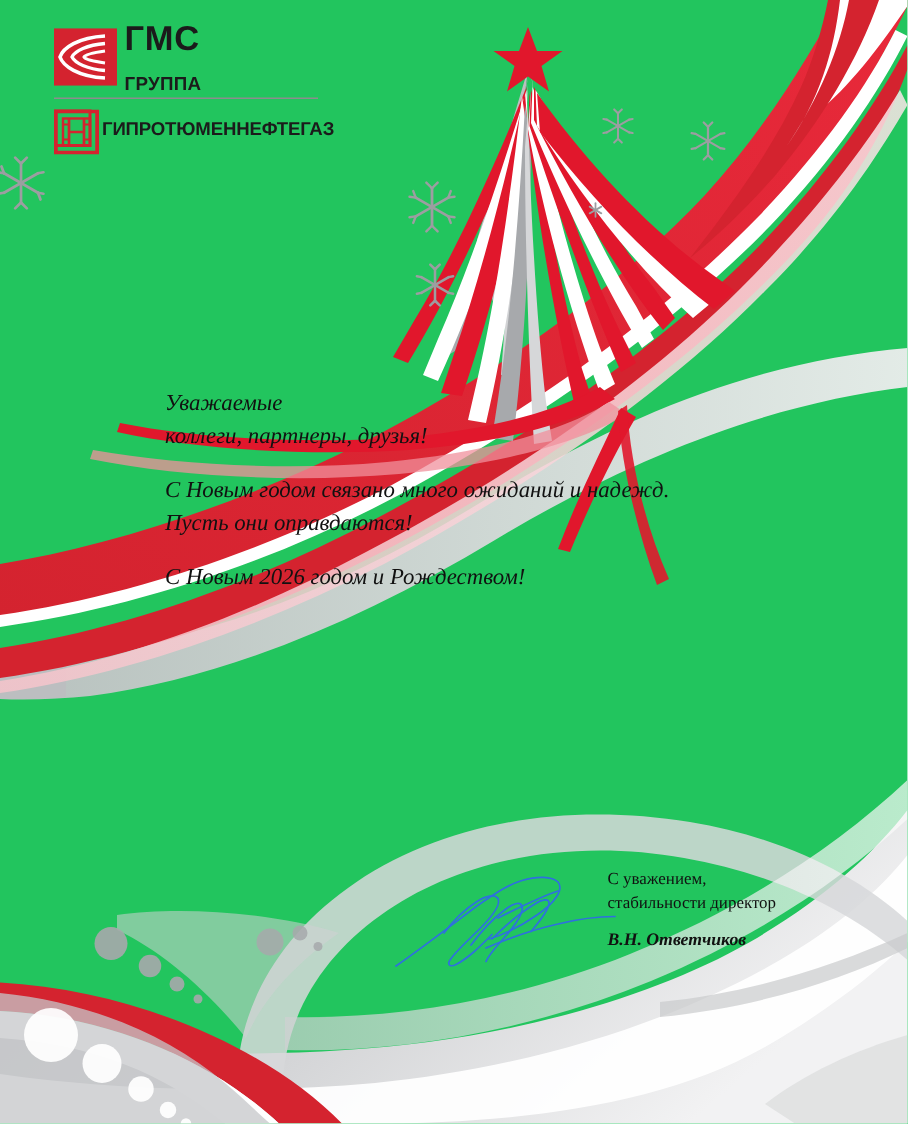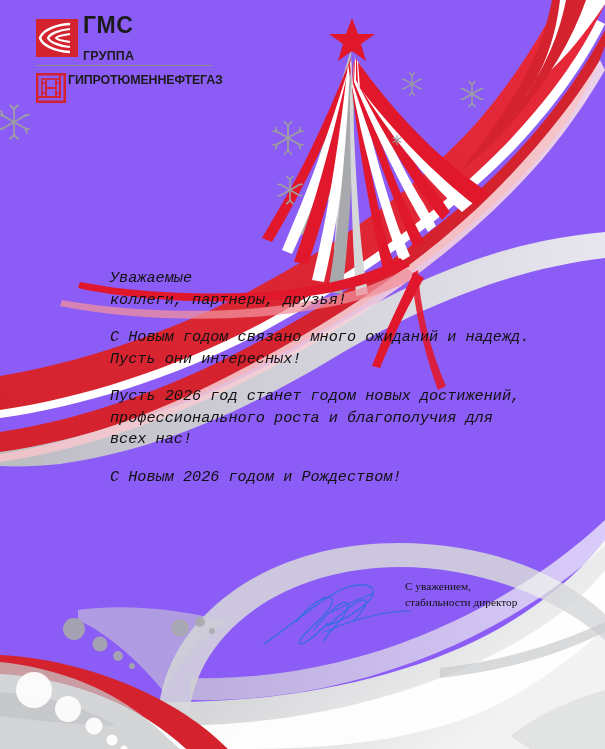--- a/index.html
+++ b/index.html
@@ -10,21 +10,21 @@
   }
   body {
     width: 605px; height: 749px;
     position: relative; overflow: hidden;
     font-family: "Liberation Serif", serif;
   }
 
   #card {
     position: absolute; inset: 0;
     width: 605px; height: 749px;
-    background: #8b5cf6;
+    background: #22c55e;
     overflow: hidden;
   }
 
   
   #decor {
     position: absolute; left: 0; top: 0;
     width: 605px; height: 749px;
     pointer-events: none;
   }
 
@@ -61,21 +61,21 @@
     font-weight: bold; font-size: 12.5px;
     letter-spacing: 0.2px; color: #1b1b1b;
     margin-top: 13px;
   }
   #logo-divider {
     width: 176px; height: 1px;
     background: #8d8d8d;
     margin: 7px 0 7px 0;
   }
   #logo-gtng {
-    display: flex; 
+    display: flex; align-items: center;
   }
   #gtng-mark {
     width: 25px; height: 25px;
     border: 2.5px solid #D4232F;
     position: relative; flex: none;
   }
   #gtng-mark svg { position:absolute; left:-2.5px; top:-2.5px; }
   #gtng-word {
     margin-left: 7px;
     font-family: "Liberation Sans", sans-serif;
@@ -84,26 +84,26 @@
     white-space: nowrap;
   }
 
   
   #message {
     position: absolute;
     left: 110px; top: 252px;
     width: 420px;
   }
   .para {
-    font-family: Liberation Mono, monospace;
+    font-family: Liberation Serif, serif;
     font-style: italic;
     font-size: 15.2px;
     line-height: 1.42;
     color: #111111;
-    margin: 16px 0 15px 0;
+    margin: 6px 0 15px 0;
     white-space: pre-line;
   }
   .para:last-child { margin-bottom: 0; }
 
   
   #signature-wrap {
     position: absolute;
     left: 405px; top: 578px;
     width: 190px;
   }
@@ -411,23 +411,21 @@
         </svg>
       </div>
       <div id="gtng-word">ГИПРОТЮМЕННЕФТЕГАЗ</div>
     </div>
   </div>
 
   <div id="message">
     <p class="para">Уважаемые
 коллеги, партнеры, друзья!</p>
     <p class="para">С Новым годом связано много ожиданий и надежд.
-Пусть они интересных!</p>
-    <p class="para">Пусть 2026 год станет годом новых достижений,
-профессионального роста и благополучия для всех нас!</p>
+Пусть они оправдаются!</p>
     <p class="para">С Новым 2026 годом и Рождеством!</p>
   </div>
 
   <svg id="sig-scribble" viewBox="0 0 150 75" xmlns="http://www.w3.org/2000/svg">
     <g fill="none" stroke="#2F6FE0" stroke-width="1.15" stroke-linecap="round" stroke-linejoin="round">
       <path d="M2,66 C22,52 40,38 56,26 C66,19 76,12 86,9
                C96,6 106,6 110,10 C114,15 108,24 96,32
                C86,39 74,45 64,48"></path>
       <path d="M34,44 C40,36 48,28 56,23 C62,19 68,18 70,21
                C72,25 66,33 58,41 C50,49 42,56 38,62
@@ -437,15 +435,16 @@
       <path d="M66,48 C74,40 84,31 94,25 C100,21 104,21 104,24
                C104,28 98,36 92,43"></path>
       <path d="M62,54 C76,48 92,42 110,38 C126,34 140,33 148,33"></path>
       <path d="M70,34 C84,27 98,20 110,16"></path>
     </g>
   </svg>
 
   <div id="signature-wrap">
     <div class="sig-line">С уважением,</div>
     <div class="sig-line">стабильности директор</div>
+    <div id="sig-name">В.Н. Ответчиков</div>
   </div>
 
 </div>
 
 </body></html>

